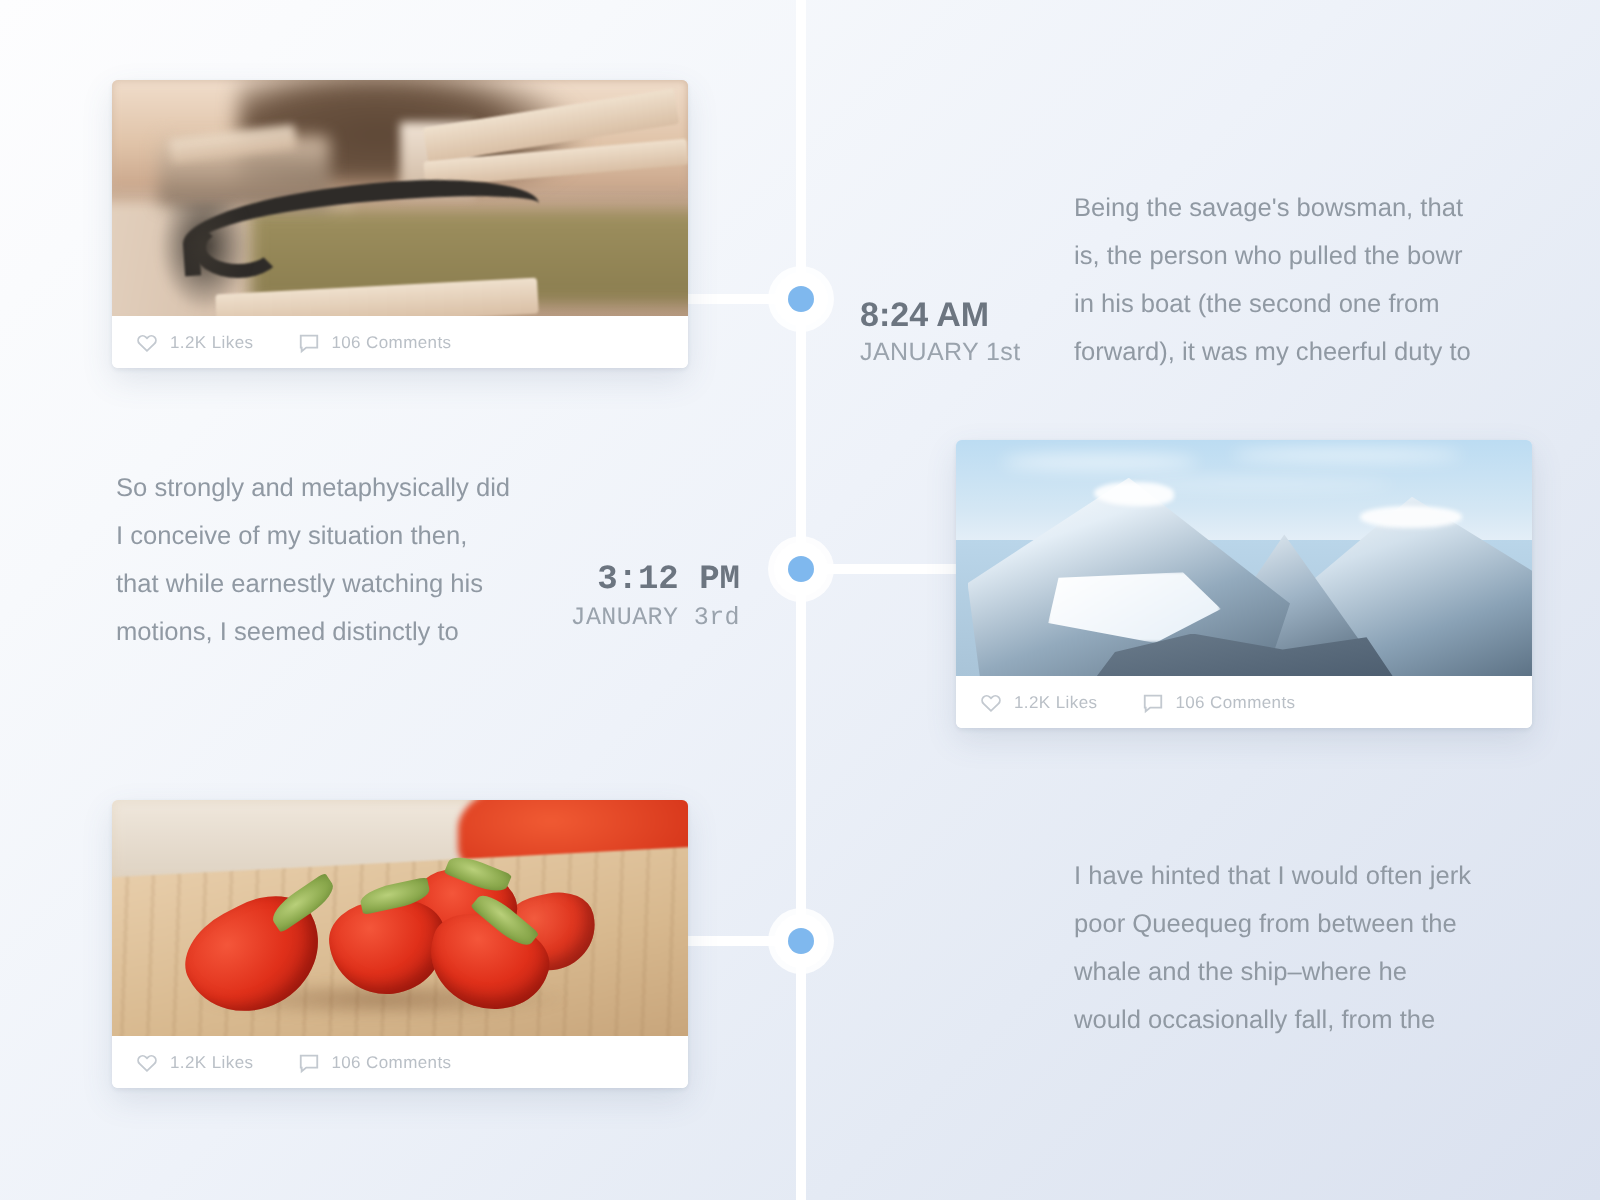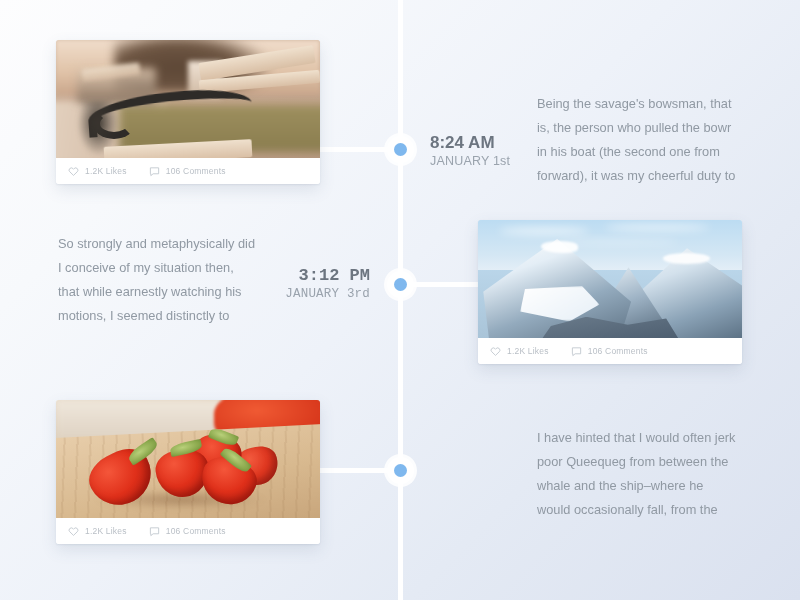--- a/index.html
+++ b/index.html
@@ -78,21 +78,21 @@
     border-radius: 50%;
     background: #7fb8ee;
   }
   .row-1 .node { top: 96px; }
   .row-2 .node { top: 51px; }
   .row-3 .node { top: 57px; }
 
   
   .card {
     position: absolute;
-    width: 264px;
+    width: 288px;
     background: #ffffff;
     border-radius: 3px;
     box-shadow:
       0 1px 2px rgba(70,90,120,.10),
       0 6px 16px rgba(70,90,120,.13);
     overflow: hidden;
     z-index: 2;
   }
   .card.card-left  { left: 56px; }
   .card.card-right { left: 478px; }
@@ -129,20 +129,21 @@
   }
 
   
   .stamp { position: absolute; z-index: 2; }
   .stamp .time {
     font-size: 17px;
     font-weight: bold;
     color: #6c7580;
     line-height: 1.25;
     white-space: nowrap;
+    margin-top: 15px;
   }
   .stamp .date {
     font-size: 12.5px;
     color: #9aa3ad;
     line-height: 1.35;
     white-space: nowrap;
     letter-spacing: .2px;
   }
   .stamp.to-right { left: 430px; text-align: left; }
   .stamp.to-left  { right: 430px; text-align: right; }

